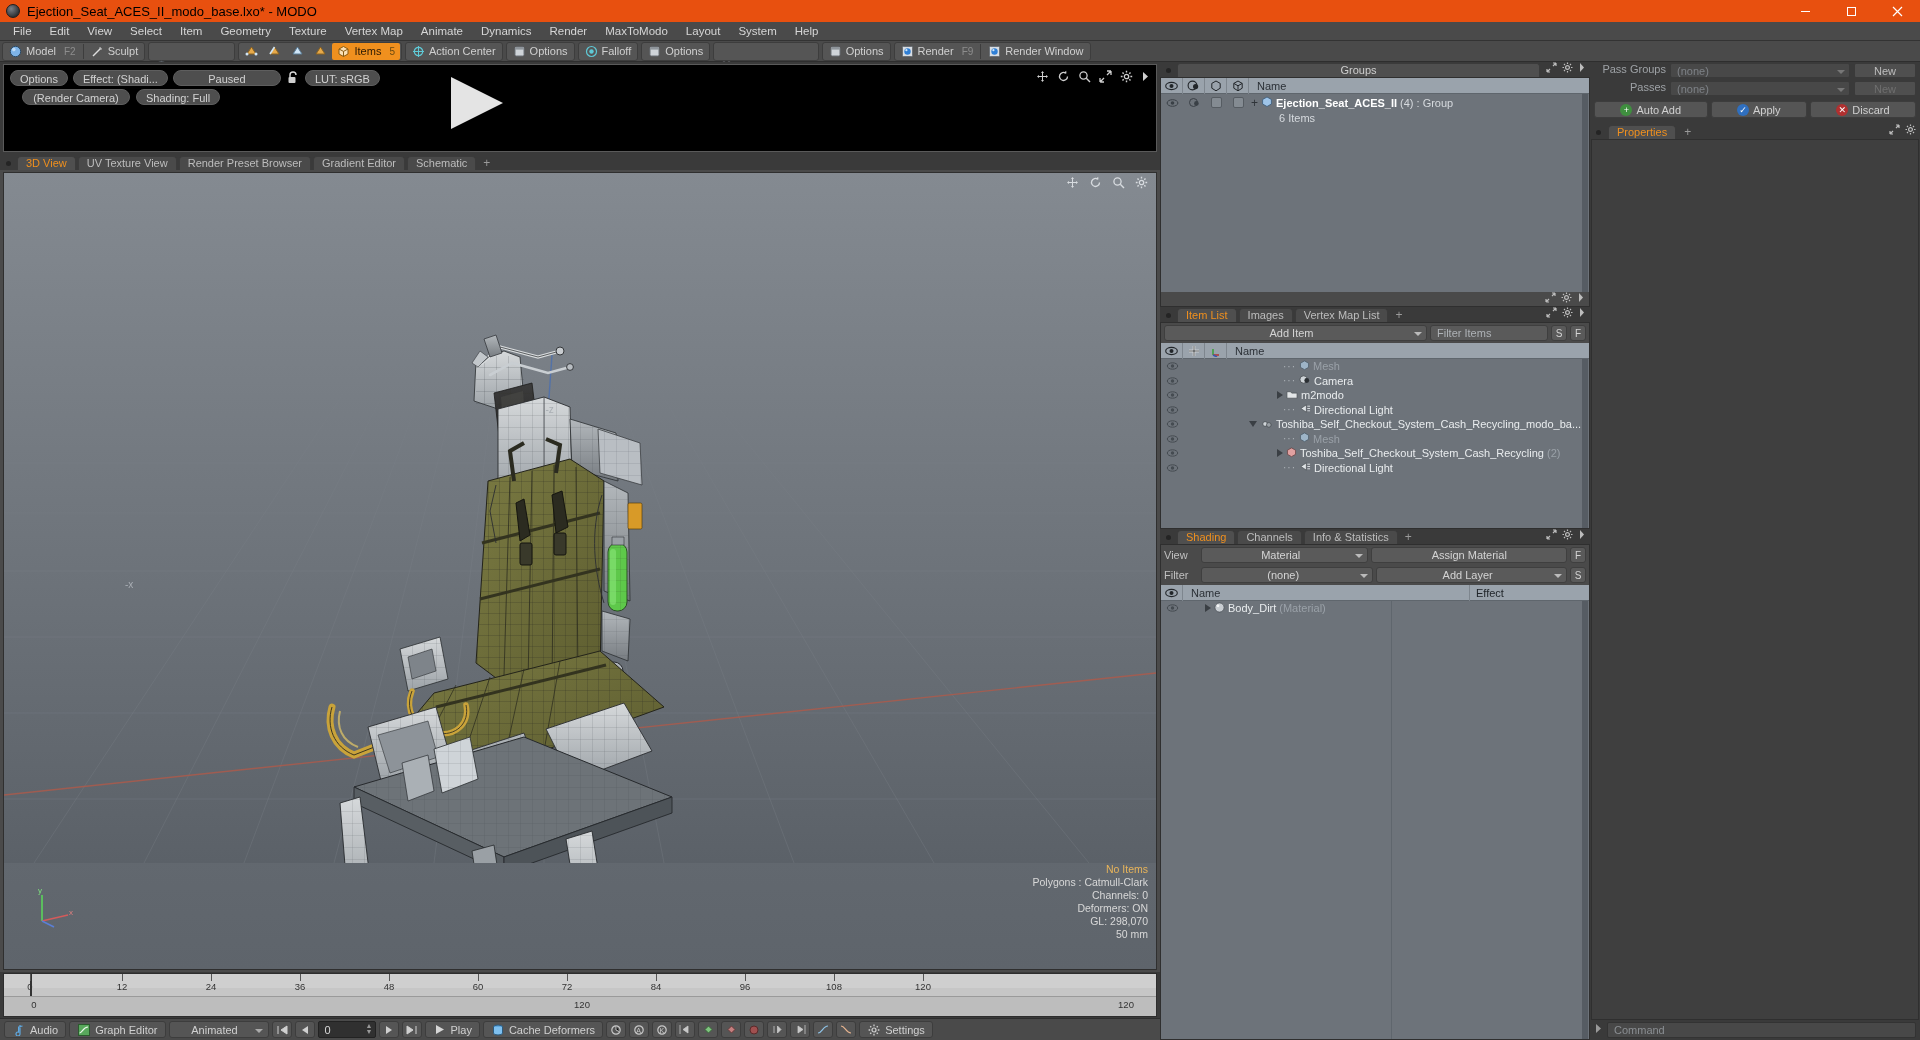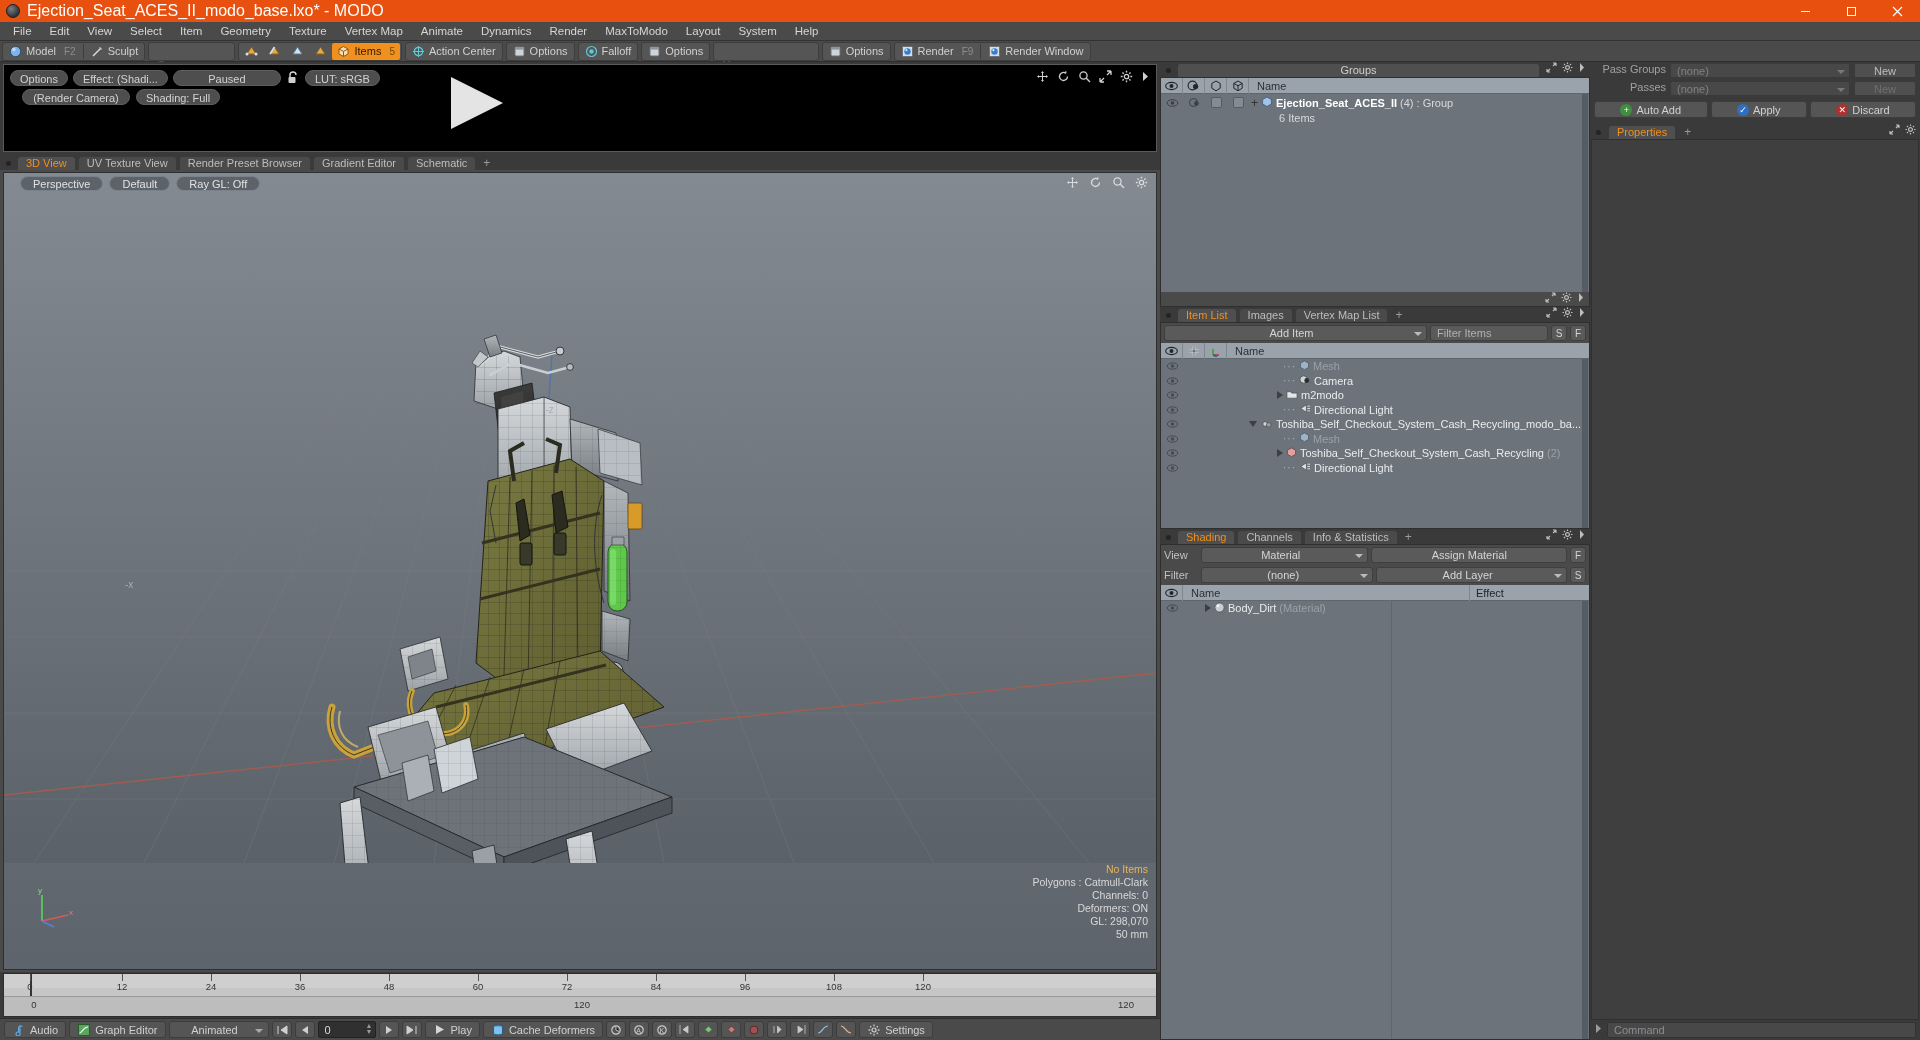--- a/index.html
+++ b/index.html
@@ -16,21 +16,21 @@
   
   .titlebar {
     height: 22px; background: #e8500f; display: flex; align-items: center;
     padding-left: 6px; flex: 0 0 22px; position: relative;
   }
   .titlebar .logo {
     width: 14px; height: 14px; border-radius: 50%;
     background: radial-gradient(circle at 35% 32%, #7a7f86 0%, #2b2f33 75%);
     border: 1px solid #1b1e21; margin-right: 7px; flex: 0 0 14px;
   }
-  .titlebar .title { color: #ffffff; font-size: 16px; white-space: nowrap; }
+  .titlebar .title { color: #000000; font-size: 13px; white-space: nowrap; }
   .winbtns { position: absolute; right: 0; top: 0; height: 22px; display: flex; }
   .winbtn {
     width: 46px; height: 22px; display: flex; align-items: center; justify-content: center;
     color: #fff; font-size: 12px;
   }
   .winbtn svg { display: block; }
 
   
   .menubar {
     height: 19px; background: #4a4a4a; display: flex; align-items: center;
@@ -571,25 +571,20 @@
         <div class="tab">UV Texture View</div>
         <div class="tab">Render Preset Browser</div>
         <div class="tab">Gradient Editor</div>
         <div class="tab">Schematic</div>
         <div class="tabplus">+</div>
       </div>
 
       <div class="viewportwrap">
         <div class="vp">
 
-          <div class="vp-topbar">
-            <div class="vp-pill">Perspective</div>
-            <div class="vp-pill">Default</div>
-            <div class="vp-pill">Ray GL: Off</div>
-          </div>
 
           <div class="vp-icons">
             <span>
               <svg width="13" height="13" viewBox="0 0 13 13">
                   <path d="M6.5 1 L8 3 H5 Z M6.5 12 L5 10 H8 Z M1 6.5 L3 5 V8 Z M12 6.5 L10 8 V5 Z" fill="#d7dbdf"></path>
                   <path d="M6.5 3 V10 M3 6.5 H10" stroke="#d7dbdf" stroke-width="1"></path>
                 </svg>
             </span>
             <span>
               <svg width="13" height="13" viewBox="0 0 13 13">

